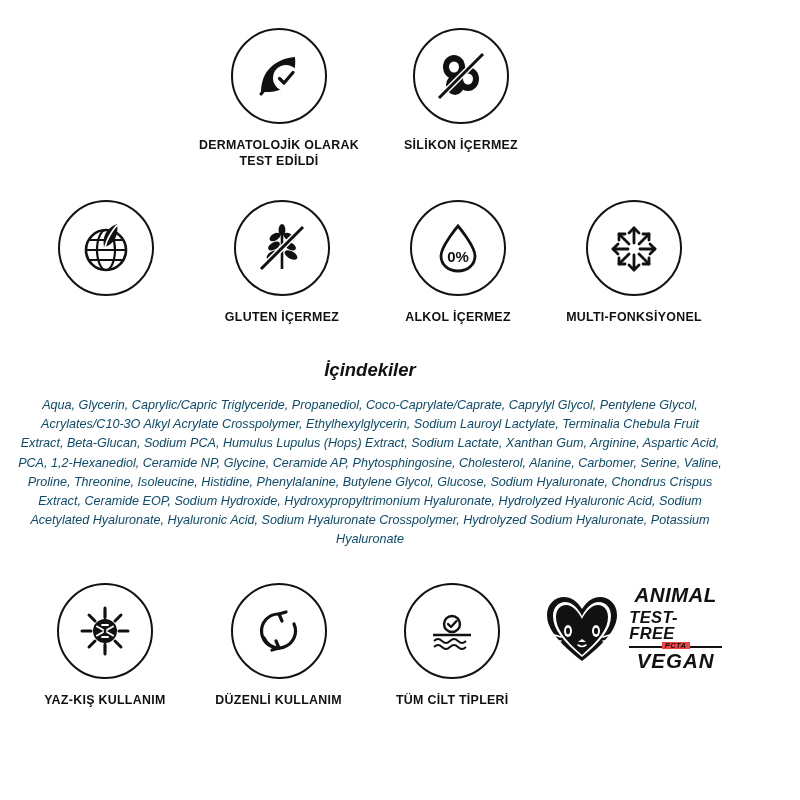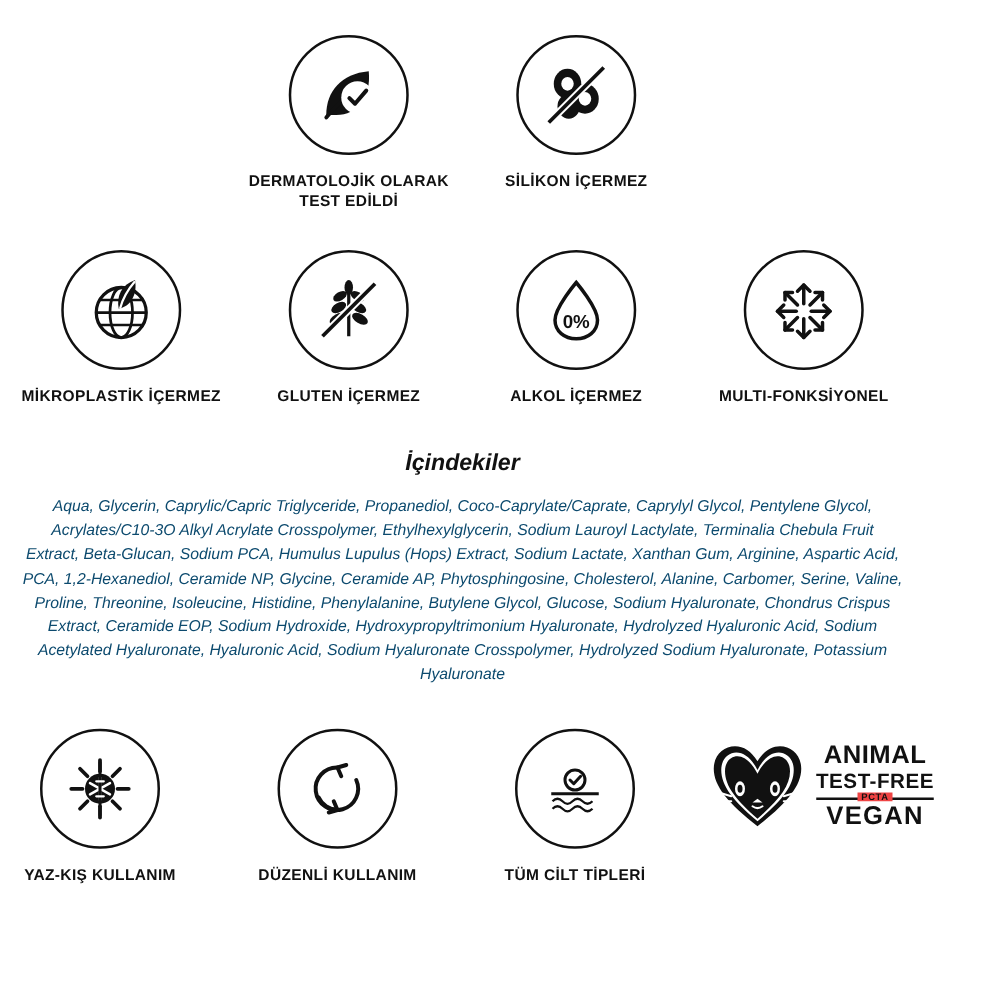--- a/index.html
+++ b/index.html
@@ -16,21 +16,20 @@
     position: relative;
   }
 
   .page {
     width: 740px;
     height: 800px;
     box-sizing: border-box;
     padding: 24px 18px 10px 18px;
     display: flex;
     flex-direction: column;
-    align-items: center;
   }
 
   
   .badge-row {
     display: flex;
     justify-content: center;
     align-items: flex-start;
   }
   .badge {
     width: 182px;
@@ -93,20 +92,21 @@
   .badge-wide {
     width: 190px;
   }
 
   
   .atf {
     display: flex;
     flex-direction: column;
     align-items: center;
     width: 200px;
+    font-style: italic;
   }
   .atf-inner {
     display: flex;
     align-items: center;
     gap: 4px;
   }
   .atf-text {
     display: flex;
     flex-direction: column;
     align-items: center;
@@ -192,21 +192,20 @@
         <svg width="62" height="62" viewBox="0 0 62 62">
           <circle cx="31" cy="33" r="20" fill="none" stroke="#111" stroke-width="2.6"></circle>
           <ellipse cx="31" cy="33" rx="9" ry="20" fill="none" stroke="#111" stroke-width="2.2"></ellipse>
           <line x1="11" y1="33" x2="51" y2="33" stroke="#111" stroke-width="2.2"></line>
           <line x1="14" y1="23" x2="48" y2="23" stroke="#111" stroke-width="2"></line>
           <line x1="14" y1="43" x2="48" y2="43" stroke="#111" stroke-width="2"></line>
           <path d="M29 30 C27 20 31 11 42 7 C44 18 39 28 29 30 Z" fill="#111"></path>
           <path d="M42 8 C36 15 32 22 30 30" stroke="#fff" stroke-width="1.8" fill="none"></path>
         </svg>
       </div>
-      <div class="badge-label">MİKROPLASTİK İÇERMEZ</div>
     </div>
 
     <div class="badge">
       <div class="badge-circle">
         <svg width="62" height="62" viewBox="0 0 62 62">
           <line x1="31" y1="12" x2="31" y2="52" stroke="#111" stroke-width="2.6"></line>
           <g fill="#111">
             <ellipse cx="24" cy="20" rx="6" ry="3.4" transform="rotate(-30 24 20)"></ellipse>
             <ellipse cx="38" cy="20" rx="6" ry="3.4" transform="rotate(30 38 20)"></ellipse>
             <ellipse cx="23" cy="29" rx="6.5" ry="3.6" transform="rotate(-30 23 29)"></ellipse>

